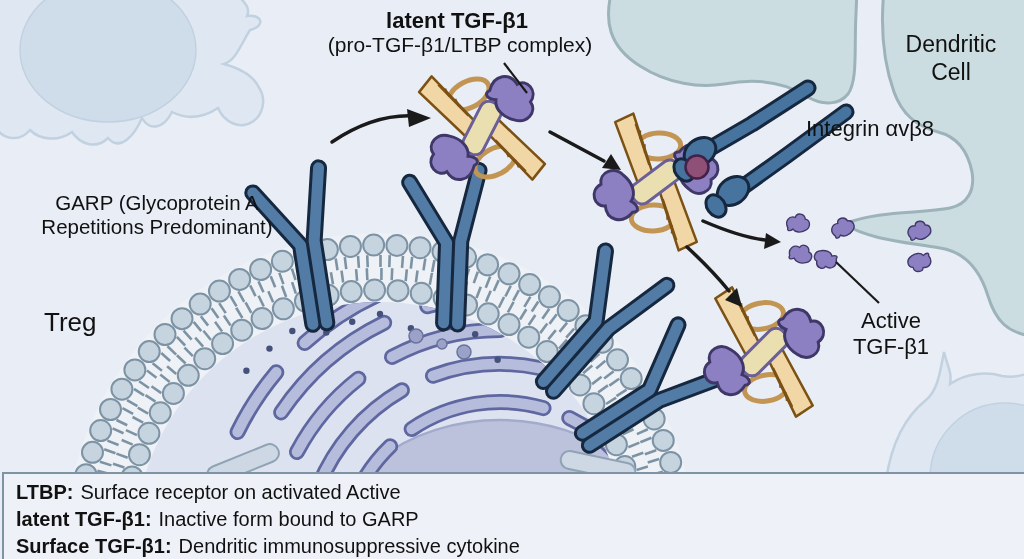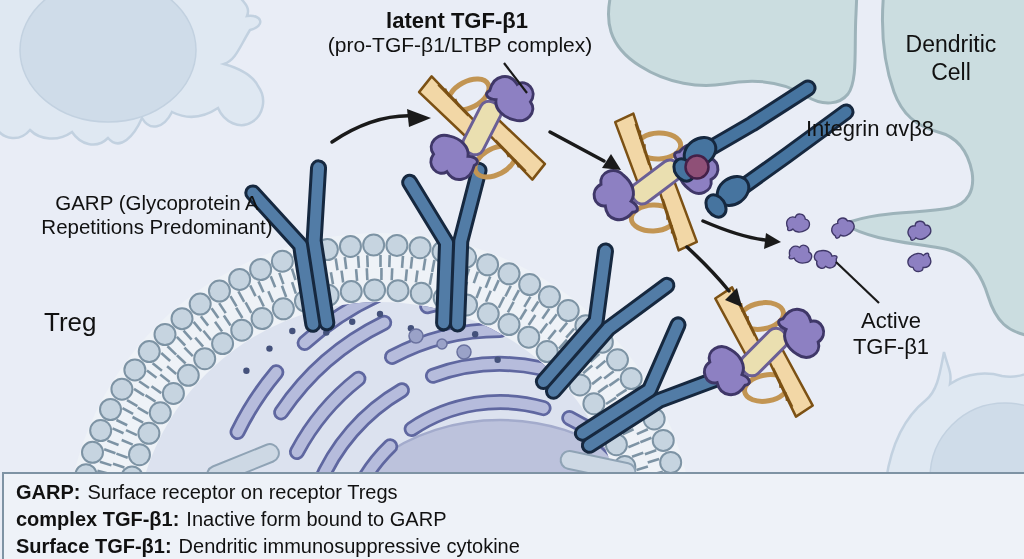--- a/index.html
+++ b/index.html
@@ -385,17 +385,17 @@
     <text x="157" y="210" font-size="20.5" text-anchor="middle">GARP (Glycoprotein A</text>
     <text x="157" y="234" font-size="20.5" text-anchor="middle">Repetitions Predominant)</text>
     <text x="44" y="331" font-size="26" text-anchor="start">Treg</text>
     <text x="891" y="328" font-size="22" text-anchor="middle">Active</text>
     <text x="891" y="354" font-size="22" text-anchor="middle">TGF-β1</text>
   </g>
 </svg>
 
   
   <div class="legend">
-    <p><b>GARP:</b><span>Surface receptor on receptor Tregs</span></p>
-    <p><b>complex TGF-β1:</b><span>Inactive form bound to GARP</span></p>
+    <p><b>LTBP:</b><span>Surface receptor on activated Active</span></p>
+    <p><b>latent TGF-β1:</b><span>Inactive form bound to GARP</span></p>
     <p><b>Surface TGF-β1:</b><span>Dendritic immunosuppressive cytokine</span></p>
   </div>
 </div>
 
 </body></html>

